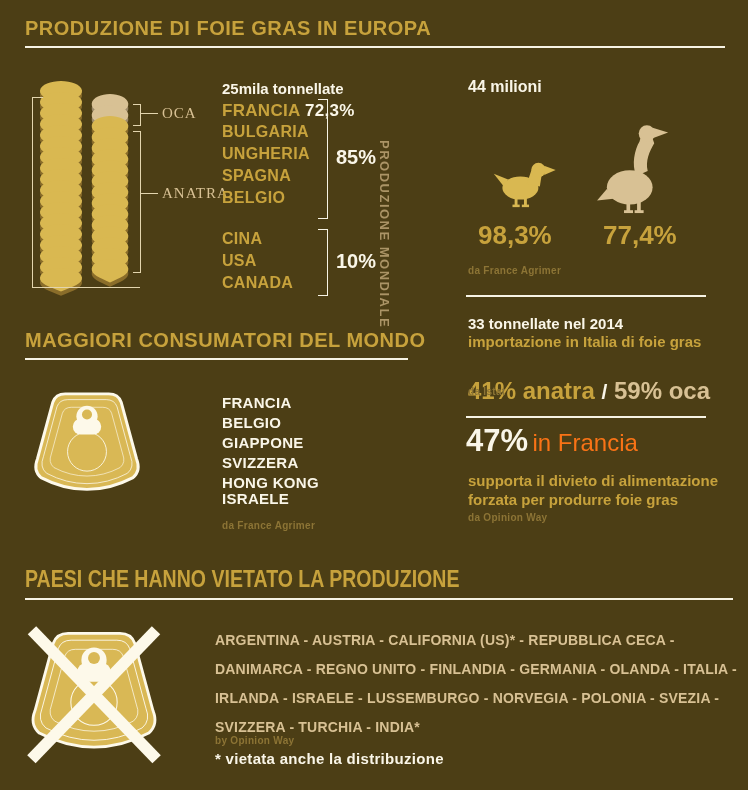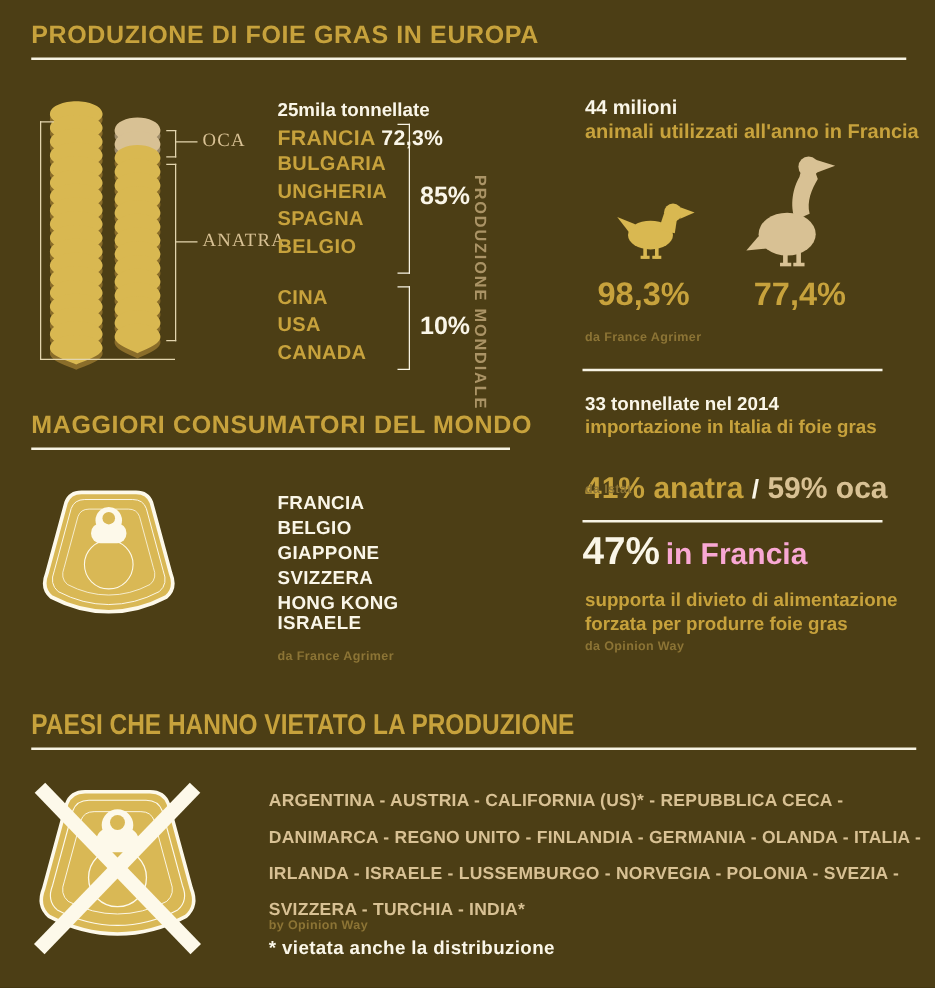--- a/index.html
+++ b/index.html
@@ -108,21 +108,20 @@
   <div class="abs prod-item" style="left:222px;top:230px;">CINA</div>
   <div class="abs prod-item" style="left:222px;top:252px;">USA</div>
   <div class="abs prod-item" style="left:222px;top:274px;">CANADA</div>
 
   <div class="abs bracket-r" style="left:318px;top:229px;width:9px;height:65px;"></div>
   <div class="abs pct-big" style="left:336px;top:250px;">10%</div>
 
   <div class="abs vert" style="left:377px;top:140px;">PRODUZIONE MONDIALE</div>
 
   <div class="abs head-white" style="left:468px;top:78px;">44 milioni</div>
-  <div class="abs head-gold" style="left:468px;top:97px;">animali utilizzati all'anno in Francia</div>
 
   <svg class="abs" style="left:488px;top:148px;" width="72" height="70" viewBox="0 0 100 90">
     <g fill="#d9b851">
       <polygon points="8,32 28,40 22,50"></polygon>
       <ellipse cx="45" cy="52" rx="25" ry="16"></ellipse>
       <polygon points="60,28 76,24 72,50 54,46"></polygon>
       <circle cx="70" cy="27" r="10"></circle>
       <polygon points="78,21 94,27 78,34"></polygon>
       <rect x="37" y="66" width="4" height="12"></rect>
       <rect x="50" y="66" width="4" height="12"></rect>
@@ -178,21 +177,21 @@
     <span class="gold">41% anatra</span>
     <span class="white" style="font-size:21px;">/</span>
     <span class="tan">59% oca</span>
   </div>
   <div class="abs src" style="left:468px;top:386px;">da Istat</div>
 
   <div class="abs rule" style="left:466px;top:416px;width:240px;"></div>
 
   <div class="abs" style="left:466px;top:423px;white-space:nowrap;">
     <span style="font-size:31px;font-weight:bold;color:#faf6e8;">47%</span>
-    <span style="font-size:24px;font-weight:bold;color:#f9a8d4;margin-top:46px;">in Francia</span>
+    <span style="font-size:24px;font-weight:normal;color:#f97316;margin-top:46px;">in Francia</span>
   </div>
   <div class="abs head-gold" style="left:468px;top:491px;font-size:15px;">forzata per produrre foie gras</div>
   <div class="abs head-gold" style="left:468px;top:472px;font-size:15px;">supporta il divieto di alimentazione</div>
   <div class="abs src" style="left:468px;top:512px;">da Opinion Way</div>
 
   <div class="abs title" style="left:25px;top:566px;font-size:23px;transform:scaleX(.85);transform-origin:left center;letter-spacing:0;">PAESI CHE HANNO VIETATO LA PRODUZIONE</div>
   <div class="abs rule" style="left:25px;top:598px;width:708px;"></div>
 
   <svg class="abs" style="left:16px;top:604px;" width="156" height="182" viewBox="0 0 200 232">
     <g transform="translate(10,28) scale(0.9)">

